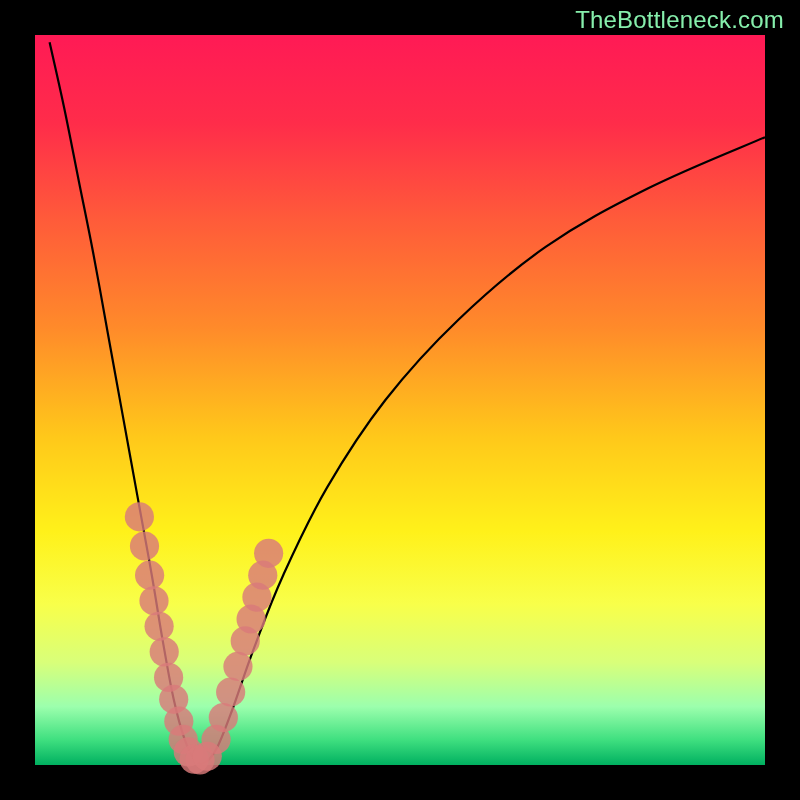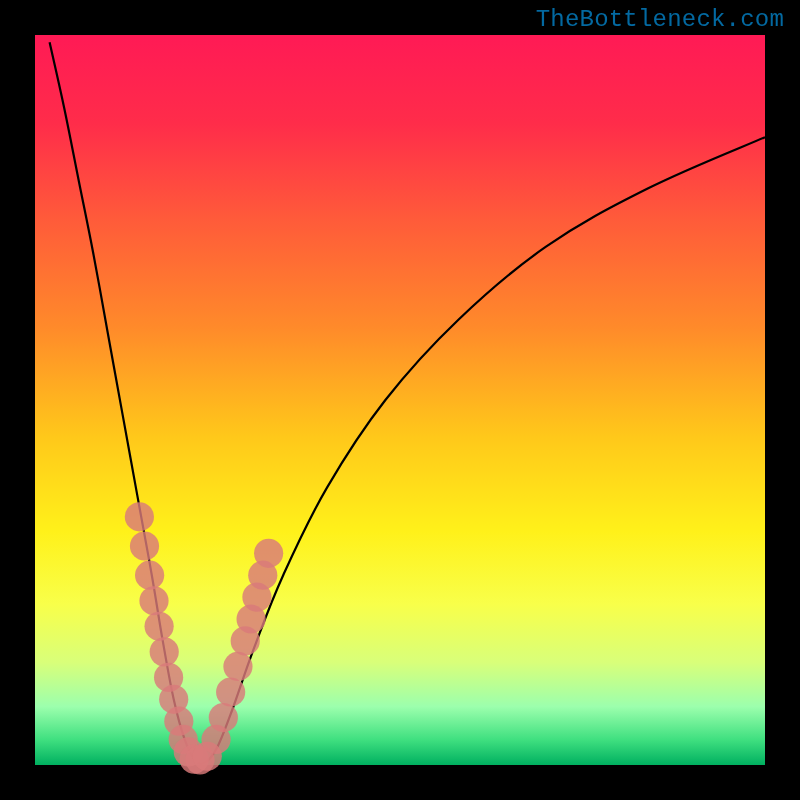--- a/index.html
+++ b/index.html
@@ -15,24 +15,24 @@
     width: 800px;
     height: 800px;
   }
   svg {
     display: block;
   }
   .watermark {
     position: absolute;
     top: 6px;
     right: 16px;
-    color: #0369a1;
+    color: #86efac;
     font-size: 24px;
     font-weight: 500;
-    font-family: Liberation Mono, monospace;
+    font-family: Liberation Sans, sans-serif;
     letter-spacing: 0.2px;
   }
 </style>
 </head>
 <body>
 
 <div class="chart-container">
   <svg id="chart-svg" width="800" height="800" viewBox="0 0 800 800">
     <defs>
       <linearGradient id="bg-grad" x1="0" y1="0" x2="0" y2="1">

